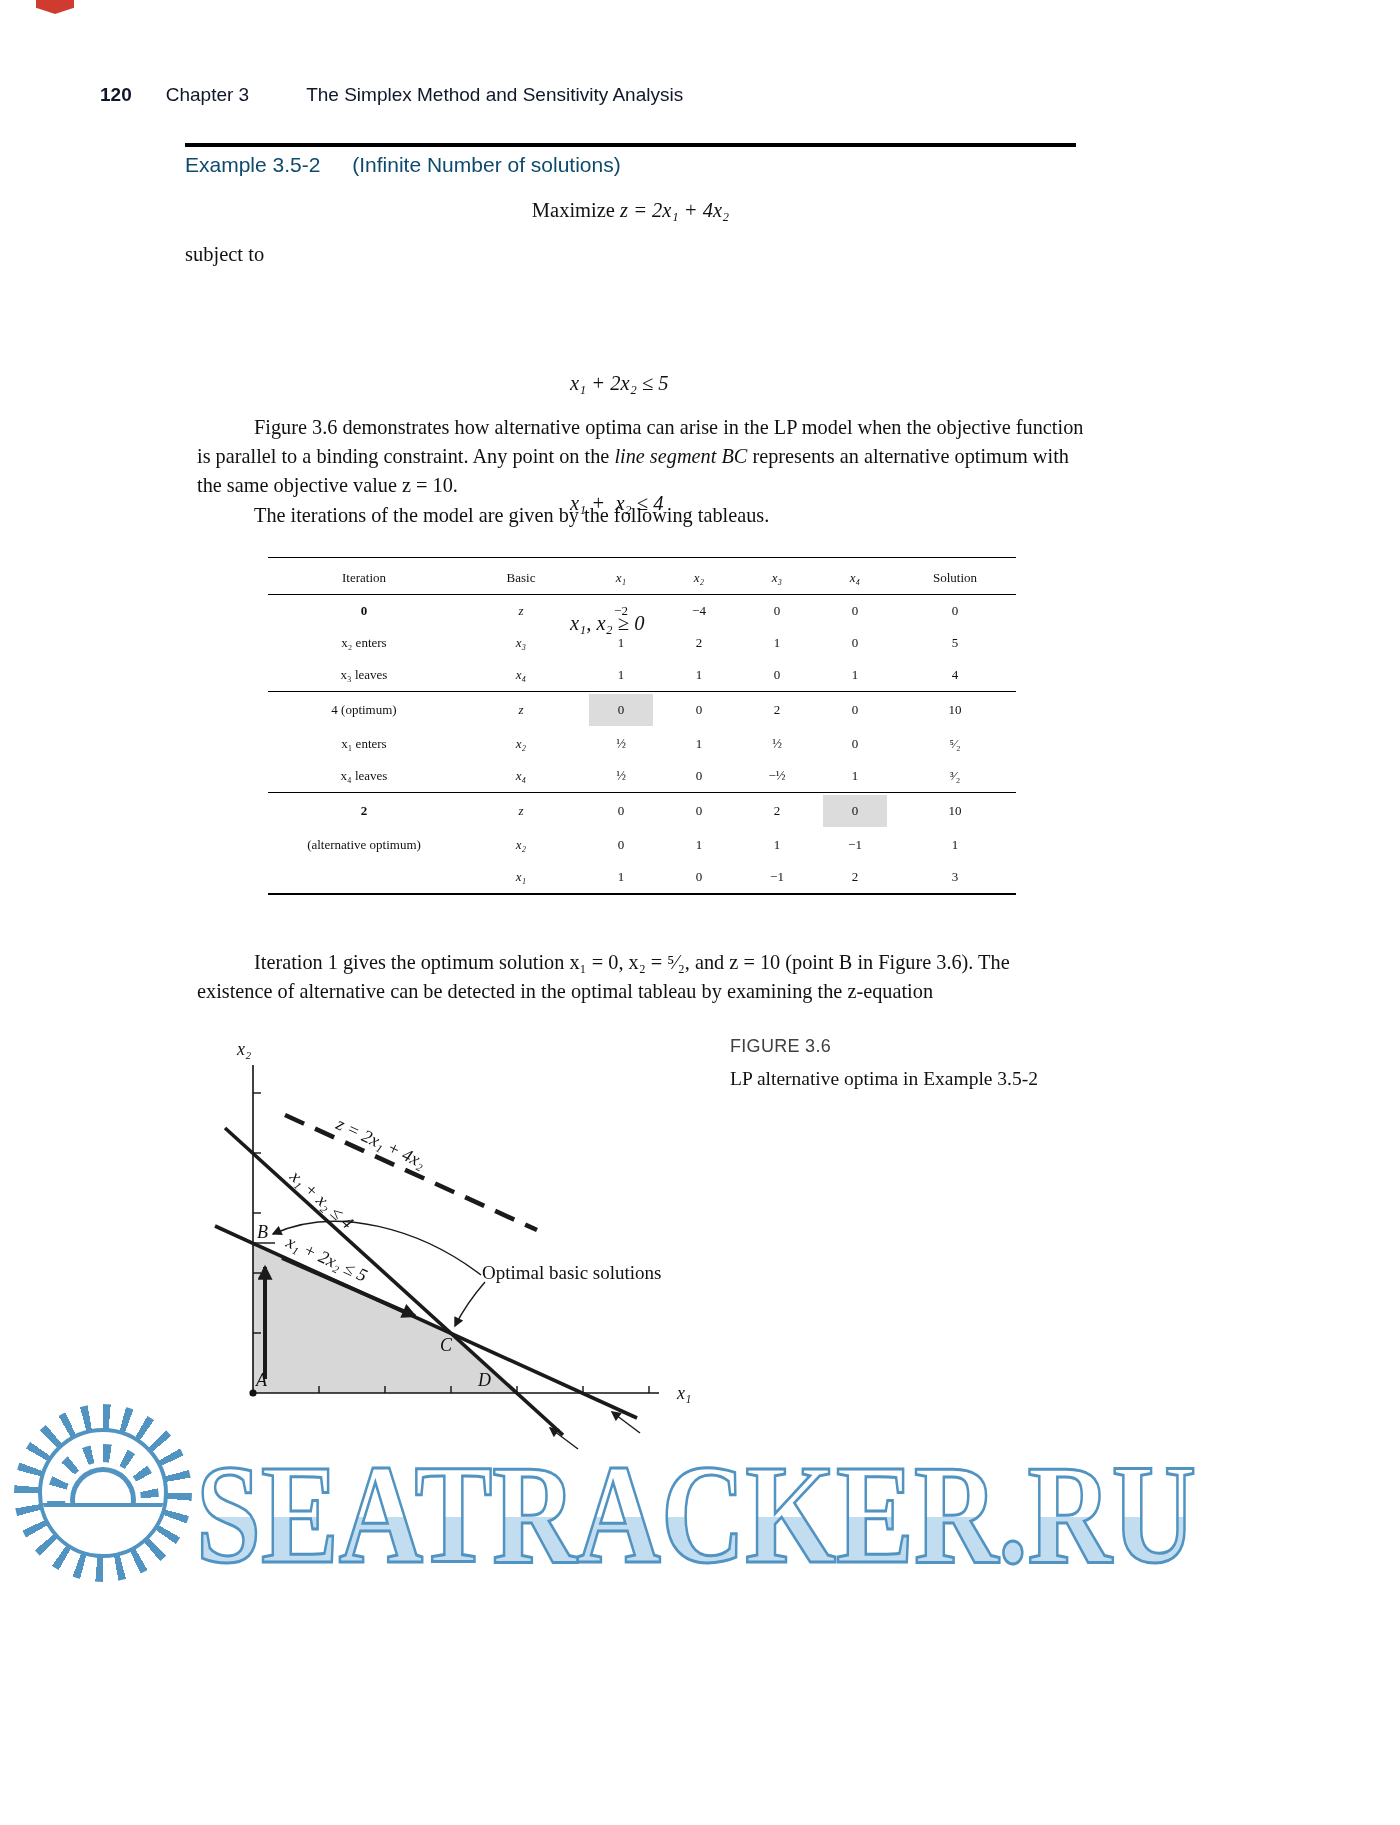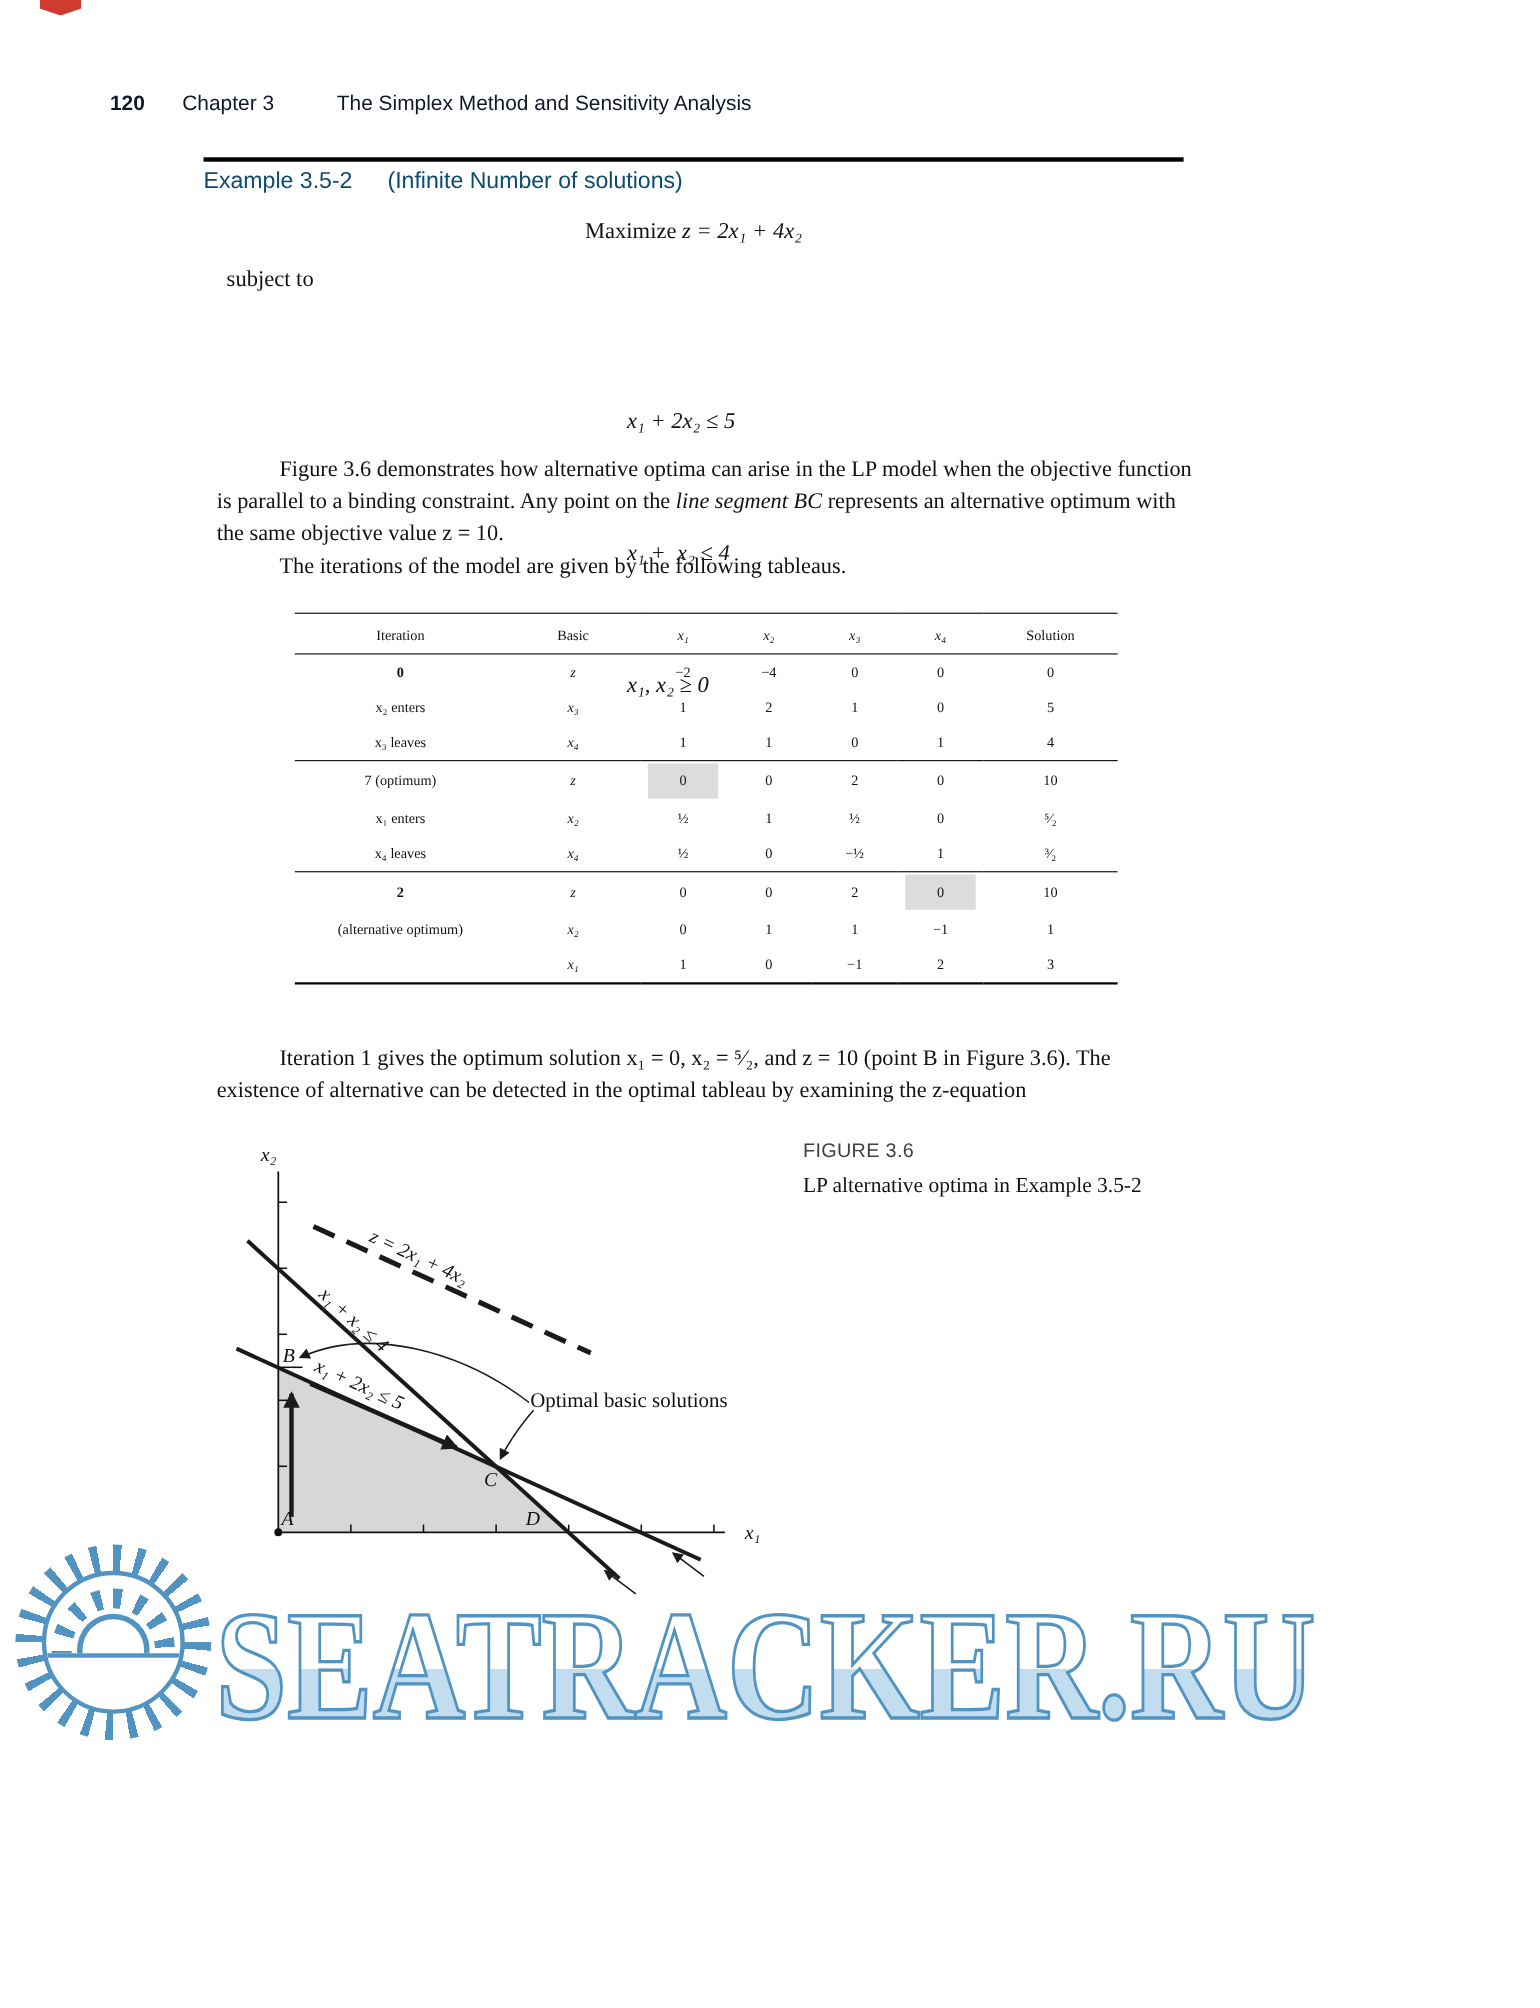--- a/index.html
+++ b/index.html
@@ -22,21 +22,21 @@
   .running-head .ch { margin-left:34px; }
   .running-head .ct { margin-left:57px; }
 
   .title-rule { position:absolute; left:185px; top:143px; width:891px; height:4px; background:#000; }
   .example-title { position:absolute; left:185px; top:153px; margin:0;
     font-family:"Liberation Sans", sans-serif; font-size:21px; font-weight:normal; color:#0c4a6e; }
   .example-title .paren { margin-left:26px; }
 
   .objective { position:absolute; left:185px; top:199px; width:891px; text-align:center; font-size:20.5px; }
   .objective .expr { font-style:italic; }
-  .subject-to { position:absolute; left:185px; top:243px; font-size:20.5px;margin-left:21px; }
+  .subject-to { position:absolute; left:185px; top:243px; font-size:20.5px; }
   .constraints { position:absolute; left:570px; top:283px; font-size:20.5px; font-style:italic;
     line-height:40px; white-space:pre; }
 
   .body { position:absolute; left:185px; width:893px; margin:12px; font-size:20.3px; line-height:29px; text-indent:57px; }
   .p1 { top:401px; }
   .p2 { top:489px; }
   .p3 { top:936px; }
   .body em { font-style:italic; }
 
   .tbl { position:absolute; left:268px; top:557px; border-collapse:collapse; font-size:13px;
@@ -151,21 +151,21 @@
       <tr>
         <td>x₃ leaves</td>
         <td class="it">x₄</td>
         <td>1</td>
         <td>1</td>
         <td>0</td>
         <td>1</td>
         <td>4</td>
       </tr>
       <tr class="grp">
-        <td>7 (optimum)</td>
+        <td>4 (optimum)</td>
         <td class="it">z</td>
         <td><span class="hl">0</span></td>
         <td>0</td>
         <td>2</td>
         <td>0</td>
         <td>10</td>
       </tr>
       <tr>
         <td>x₁ enters</td>
         <td class="it">x₂</td>

